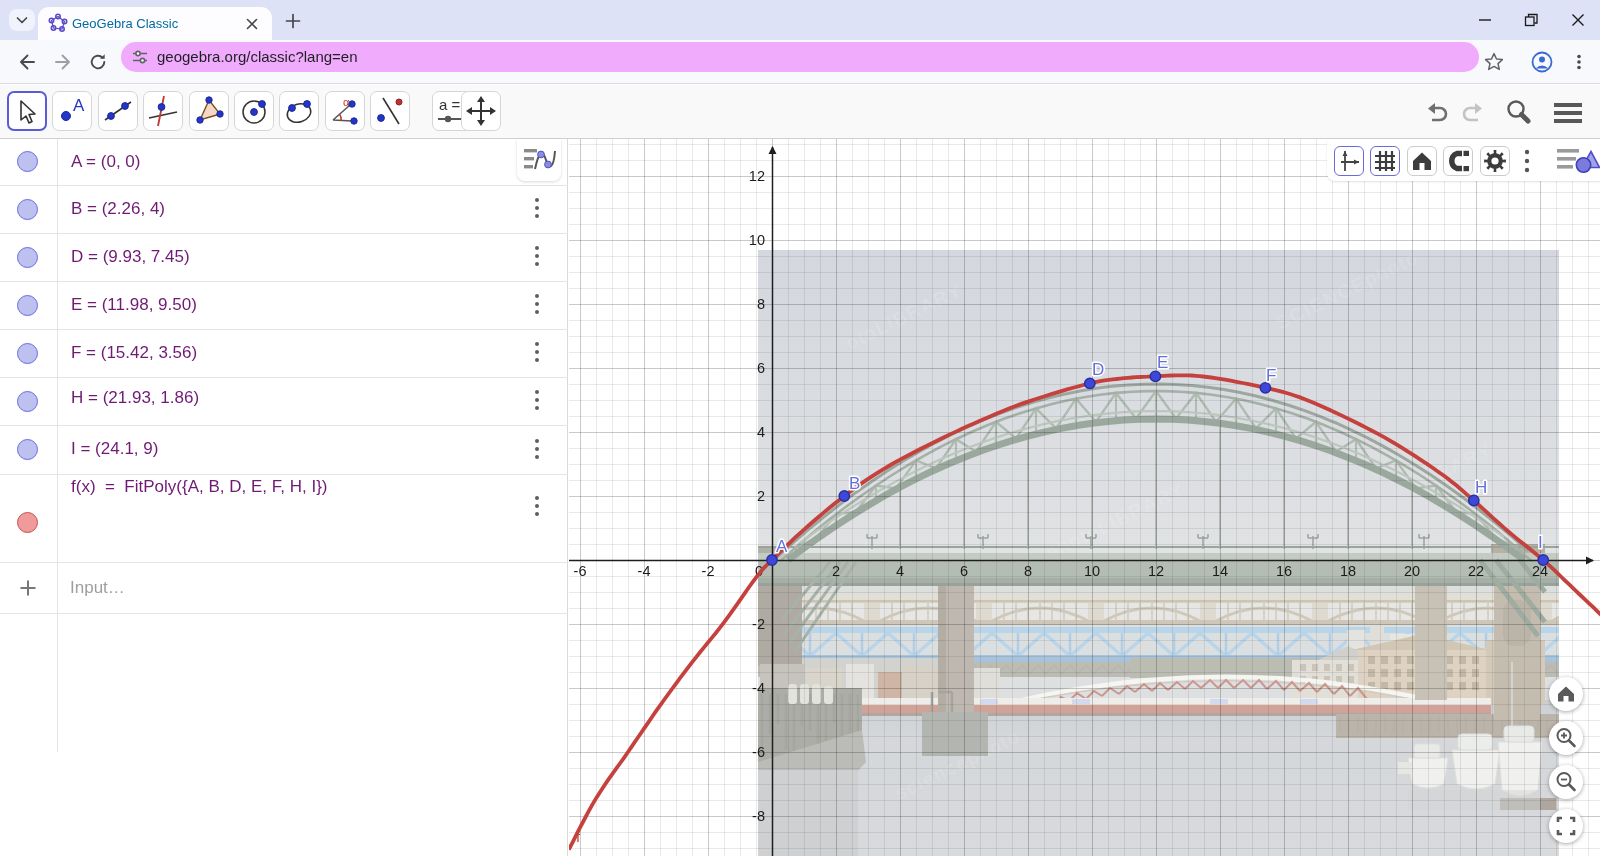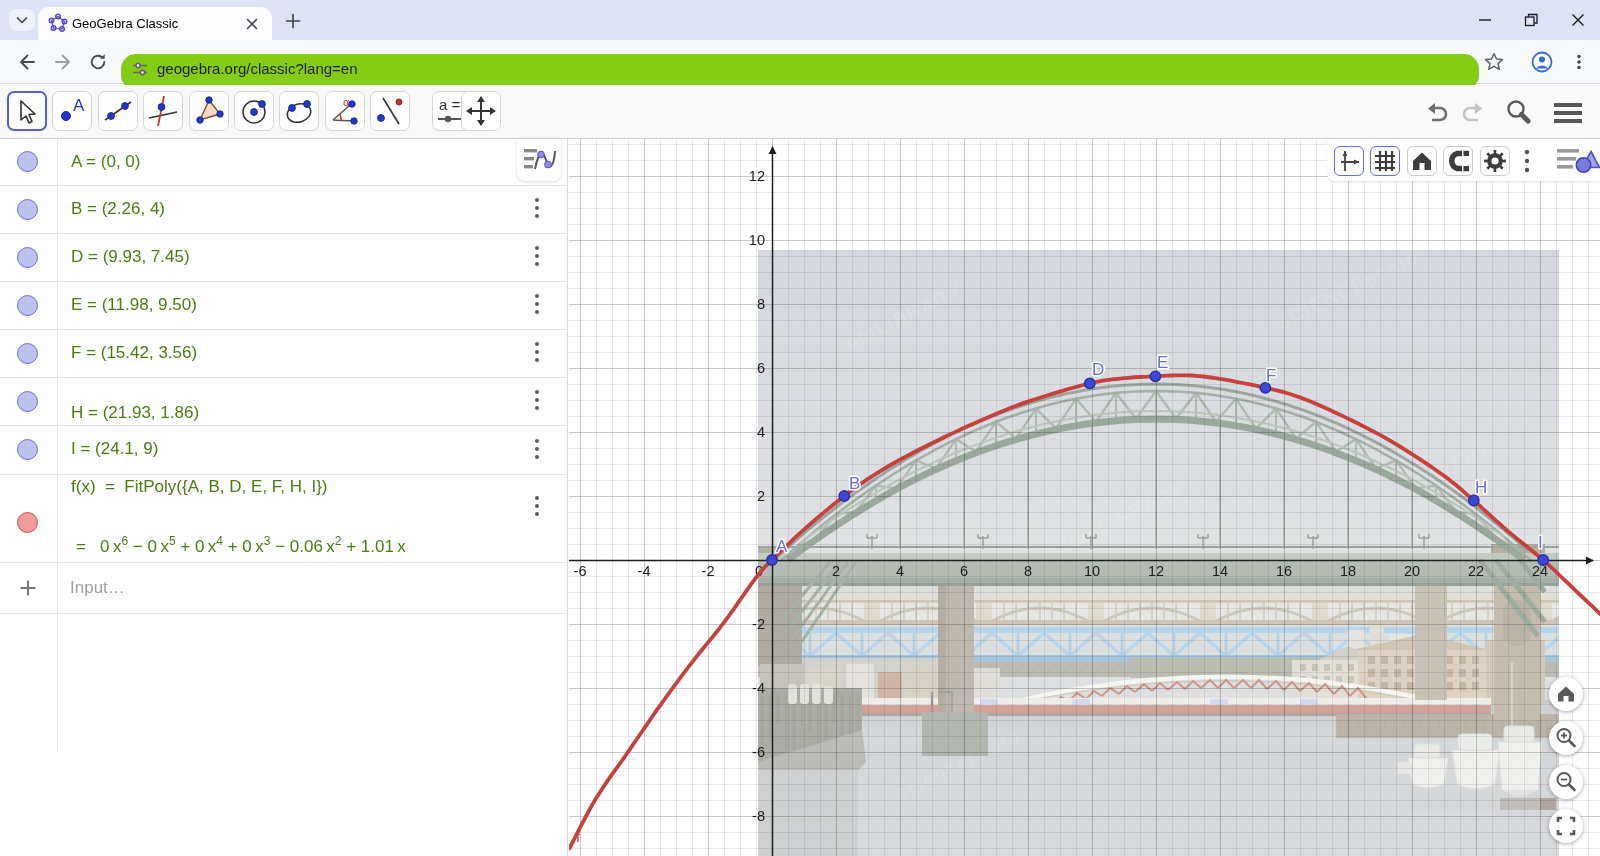--- a/index.html
+++ b/index.html
@@ -1,29 +1,29 @@
 <!DOCTYPE html>
 <html><head><meta charset="utf-8"><style>
 *{margin:0;padding:0;box-sizing:border-box}
 html,body{width:1600px;height:856px;overflow:hidden;font-family:"Liberation Sans",sans-serif;background:#fff}
 #titlebar{position:absolute;left:0;top:0;width:1600px;height:40px;background:#dee2f6}
 #tab{position:absolute;left:38px;top:7px;width:234px;height:33px;background:#fdfdff;border-radius:11px 11px 0 0}
 #navbar{position:absolute;left:0;top:40px;width:1600px;height:44px;background:#f8f9fc;border-bottom:1px solid #dadce0}
-#pill{position:absolute;left:121px;top:14px;width:1358px;height:36px;border-radius:15px;background:#84cc16}
+#pill{position:absolute;left:121px;top:2px;width:1358px;height:30px;border-radius:15px;background:#f0abfc}
 #ggbbar{position:absolute;left:0;top:85px;width:1600px;height:54px;background:#f9f9f9;border-bottom:1px solid #d0d0d0}
 .tbtn{position:absolute;top:6px;width:40px;height:40px;background:#fff;border:1px solid #d6d6d6;border-radius:7px}
 .tbtn.sel{border:2px solid #5a5bd7}
 #panel{position:absolute;left:0;top:139px;width:568px;height:717px;background:#fff;border-right:1px solid #d9d9d9}
 .sep{position:absolute;left:0;width:568px;height:1px;background:#e4e4e4}
 .marble{position:absolute;left:17px;width:21px;height:21px;border-radius:50%}
 .mp{background:#bdc1f0;border:1px solid #6a6adf}
 .mf{background:#ef9b9b;border:1px solid #c94f4f}
 .kebab{position:absolute;left:534px;width:6px;height:22px}
 .kebab i{position:absolute;left:1px;width:4px;height:4px;border-radius:50%;background:#5f5f5f}
-.rowtext{position:absolute;left:71px;font-size:17px;color:#4d7c0f;white-space:nowrap}
+.rowtext{position:absolute;left:71px;font-size:17px;color:#701a75;white-space:nowrap}
 sup{font-size:12px}
 #gwrap{position:absolute;left:569px;top:139px;width:1031px;height:717px}
 #stylebar{position:absolute;left:758px;top:0;width:273px;height:42px;background:#fff;border-radius:0 0 0 8px;box-shadow:0 1px 2px rgba(0,0,0,0.12)}
 .sbtn{position:absolute;top:7px;width:30px;height:30px;border:1px solid #ccc;border-radius:6px;background:#fff}
 .sbtn.act{border-color:#6b6bd6}
 .fab{position:absolute;width:34px;height:34px;border-radius:50%;background:#fff;box-shadow:0 1px 4px rgba(0,0,0,0.35)}
 .abtn{position:absolute;left:517px;top:0px;width:44px;height:42px;background:#fff;border-radius:0 0 8px 8px;box-shadow:0 1px 3px rgba(0,0,0,0.15)}
 </style></head><body>
 <div id="titlebar">
  <div style="position:absolute;left:9px;top:9px;width:26px;height:22px;border-radius:8px;background:#f0f3fc"></div>
@@ -34,21 +34,21 @@
   <svg width="20" height="20" viewBox="0 0 20 20" style="position:absolute;left:10px;top:6px" xmlns="http://www.w3.org/2000/svg">
         <g fill="none" stroke="#5b48c9" stroke-width="1.6">
           <circle cx="10" cy="3.5" r="2.2"></circle>
           <circle cx="16.5" cy="8.5" r="2.2"></circle>
           <circle cx="14" cy="16" r="2.2"></circle>
           <circle cx="5.5" cy="15" r="2.2"></circle>
           <circle cx="3.5" cy="7.5" r="2.2"></circle>
           <path d="M10,3.5 L16.5,8.5 L14,16 L5.5,15 L3.5,7.5 Z" stroke-width="1.2"></path>
         </g>
       </svg>
-  <span style="position:absolute;left:34px;top:9px;font-size:13px;color:#000000">GeoGebra Classic</span>
+  <span style="position:absolute;left:34px;top:9px;font-size:13px;color:#0369a1">GeoGebra Classic</span>
   <svg width="16" height="16" viewBox="0 0 16 16" style="position:absolute;left:206px;top:9px" xmlns="http://www.w3.org/2000/svg">
         <path d="M3.5,3.5 L12.5,12.5 M12.5,3.5 L3.5,12.5" stroke="#45474a" stroke-width="1.6" stroke-linecap="round"></path>
       </svg>
  </div>
  <svg width="16" height="16" viewBox="0 0 16 16" style="position:absolute;left:285px;top:13px" xmlns="http://www.w3.org/2000/svg">
       <path d="M8,1.5 V14.5 M1.5,8 H14.5" stroke="#45474a" stroke-width="1.7" stroke-linecap="round"></path>
     </svg>
  <svg width="14" height="14" viewBox="0 0 14 14" style="position:absolute;left:1478px;top:13px" xmlns="http://www.w3.org/2000/svg">
       <path d="M1,7 H13" stroke="#1a1a1a" stroke-width="1.4"></path>
     </svg>
@@ -213,21 +213,21 @@
       <i style="top:16px"></i>
     </div>
     <div class="marble mp" style="top:204px"></div>
     <div class="rowtext" style="top:204px">F = (15.42, 3.56)</div>
     <div class="kebab" style="top:203px">
       <i style="top:0"></i>
       <i style="top:8px"></i>
       <i style="top:16px"></i>
     </div>
     <div class="marble mp" style="top:252px"></div>
-    <div class="rowtext" style="top:264px">H = (21.93, 1.86)</div>
+    <div class="rowtext" style="top:249px">H = (21.93, 1.86)</div>
     <div class="kebab" style="top:251px">
       <i style="top:0"></i>
       <i style="top:8px"></i>
       <i style="top:16px"></i>
     </div>
     <div class="marble mp" style="top:300px"></div>
     <div class="rowtext" style="top:300px">I = (24.1, 9)</div>
     <div class="kebab" style="top:300px">
       <i style="top:0"></i>
       <i style="top:8px"></i>
@@ -240,21 +240,20 @@
           <rect x="2" y="14" width="10" height="3.4"></rect>
           <rect x="2" y="22" width="9" height="3.4"></rect>
         </g>
         <path d="M13,26 Q16,12 19,11 Q22,10 24,17 Q26,24 29,23 Q32,21 33,8" stroke="#555" stroke-width="2" fill="none"></path>
         <circle cx="19" cy="11.5" r="3.4" fill="#8d8de0" stroke="#5050c8"></circle>
         <circle cx="26" cy="21.5" r="3.4" fill="#8d8de0" stroke="#5050c8"></circle>
       </svg>
     </div>
     <div class="marble mf" style="top:373px"></div>
     <div class="rowtext" style="top:338px">f(x)&nbsp;&nbsp;=&nbsp;&nbsp;FitPoly({A,&nbsp;B,&nbsp;D,&nbsp;E,&nbsp;F,&nbsp;H,&nbsp;I})</div>
-    <div class="rowtext" style="top:395px;left:76px">=&nbsp;&nbsp;&nbsp;0 x<sup>6</sup> − 0 x<sup>5</sup> + 0 x<sup>4</sup> + 0 x<sup>3</sup> − 0.06 x<sup>2</sup> + 1.01 x</div>
     <div class="kebab" style="top:357px">
       <i style="top:0"></i>
       <i style="top:8px"></i>
       <i style="top:16px"></i>
     </div>
     <svg width="18" height="18" viewBox="0 0 18 18" style="position:absolute;left:19px;top:440px" xmlns="http://www.w3.org/2000/svg">
       <path d="M9,1.5 V16.5 M1.5,9 H16.5" stroke="#777" stroke-width="2"></path>
     </svg>
     <div style="position:absolute;left:70px;top:439px;font-size:17px;color:#9e9e9e">Input…</div>
 </div>

